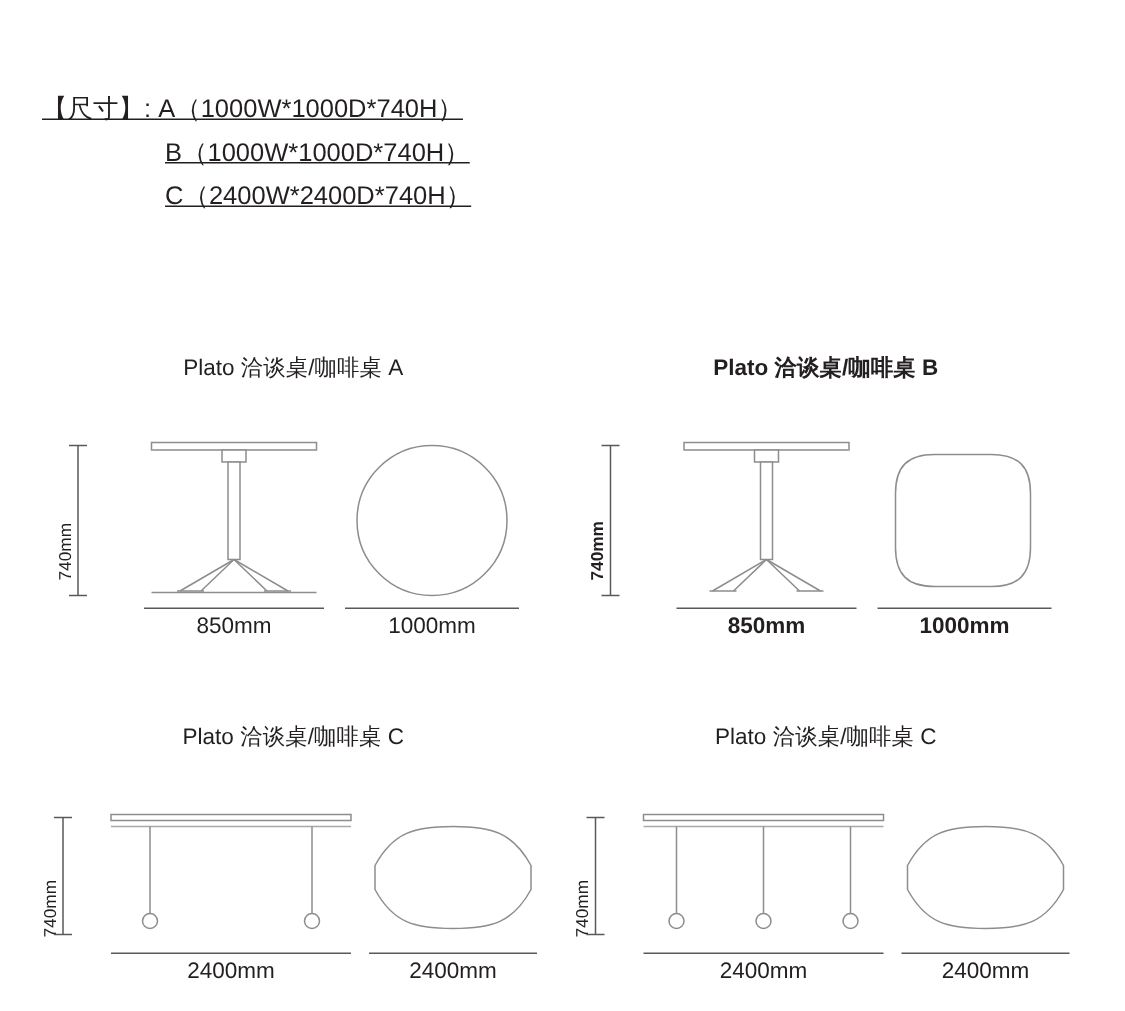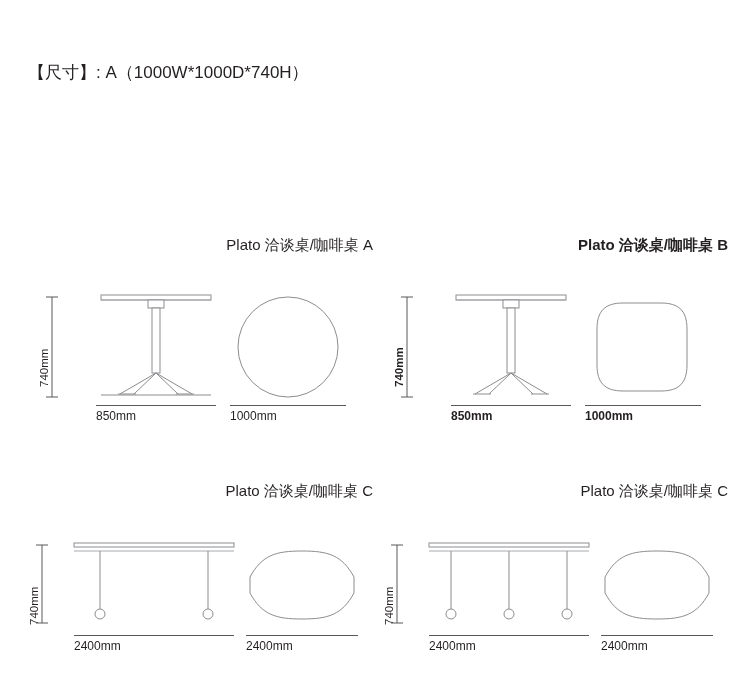--- a/index.html
+++ b/index.html
@@ -18,40 +18,41 @@
 
   
   #dims-block {
     position: absolute;
     left: 28px;
     top: 58px;
     font-size: 17px;
     line-height: 29px;
     color: #231f20;
     white-space: nowrap;
+    text-decoration: underline;
   }
   #dims-block .dim-line {
     height: 29px;
   }
   #dims-block .dim-line.indent {
     padding-left: 82px;
   }
 
   
   .panel {
     position: absolute;
     width: 355px;
   }
   #panel-a { left: 18px;  top: 236px; }
   #panel-b { left: 373px; top: 236px; font-weight: bold; }
   #panel-c { left: 18px;  top: 482px; }
   #panel-d { left: 373px; top: 482px; }
 
   .panel-title {
-    text-align: right;
+    text-align: center;
     font-size: 15px;
     color: #231f20;
     margin: 0 0 22px 0;
     white-space: nowrap;
   }
 
   .panel-body {
     position: relative;
     height: 140px;
   }
@@ -66,42 +67,45 @@
     white-space: nowrap;
   }
 
   .drawing {
     position: absolute;
   }
 
   
   .caption {
     position: absolute;
-    font-size: 12px;
-    color: #231f20;
+    font-size: 15px;
+    color: #231f20;
+    text-align: center;
     white-space: nowrap;
   }
   .caption .rule {
     display: block;
     height: 1px;
     background: #58595b;
     margin-bottom: 3px;
   }
 
   svg { display: block; overflow: visible; }
   .ln   { stroke: #8c8d8f; stroke-width: 1; fill: none; }
   .ln-d { stroke: #a7a9ac; stroke-width: 1; fill: none; }
   .fillw { fill: #ffffff; stroke: #8c8d8f; stroke-width: 1; }
   .dimline { stroke: #58595b; stroke-width: 1; fill: none; }
 </style>
 </head>
 <body>
 
 <div id="dims-block">
   <div class="dim-line">【尺寸】: A（1000W*1000D*740H）</div>
+  <div class="dim-line indent">B（1000W*1000D*740H）</div>
+  <div class="dim-line indent">C（2400W*2400D*740H）</div>
 </div>
 
 <div class="panel" id="panel-a">
   <div class="panel-title">Plato 洽谈桌/咖啡桌 A</div>
   <div class="panel-body">
 
     <div class="vlabel" style="left:20px; top:110px;">740mm</div>
     <svg class="drawing" style="left:28px; top:20px;" width="12" height="100">
       <line class="dimline" x1="6" y1="0" x2="6" y2="100"></line>
       <line class="dimline" x1="0" y1="0" x2="12" y2="0"></line>

